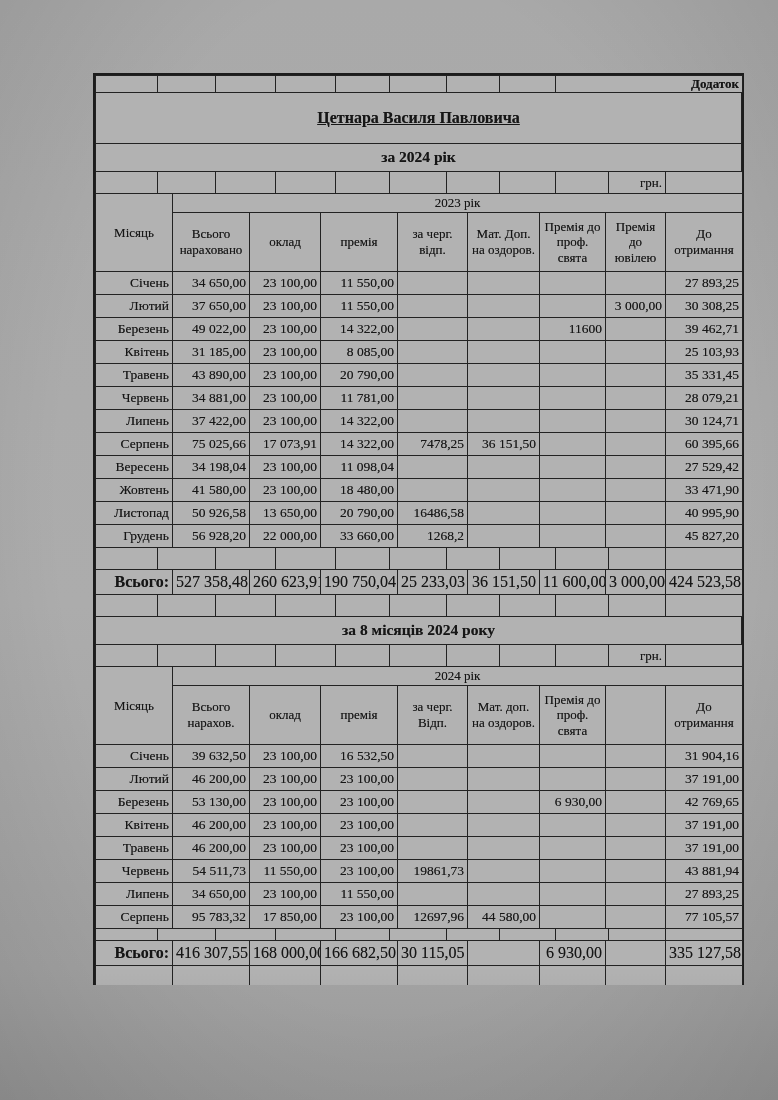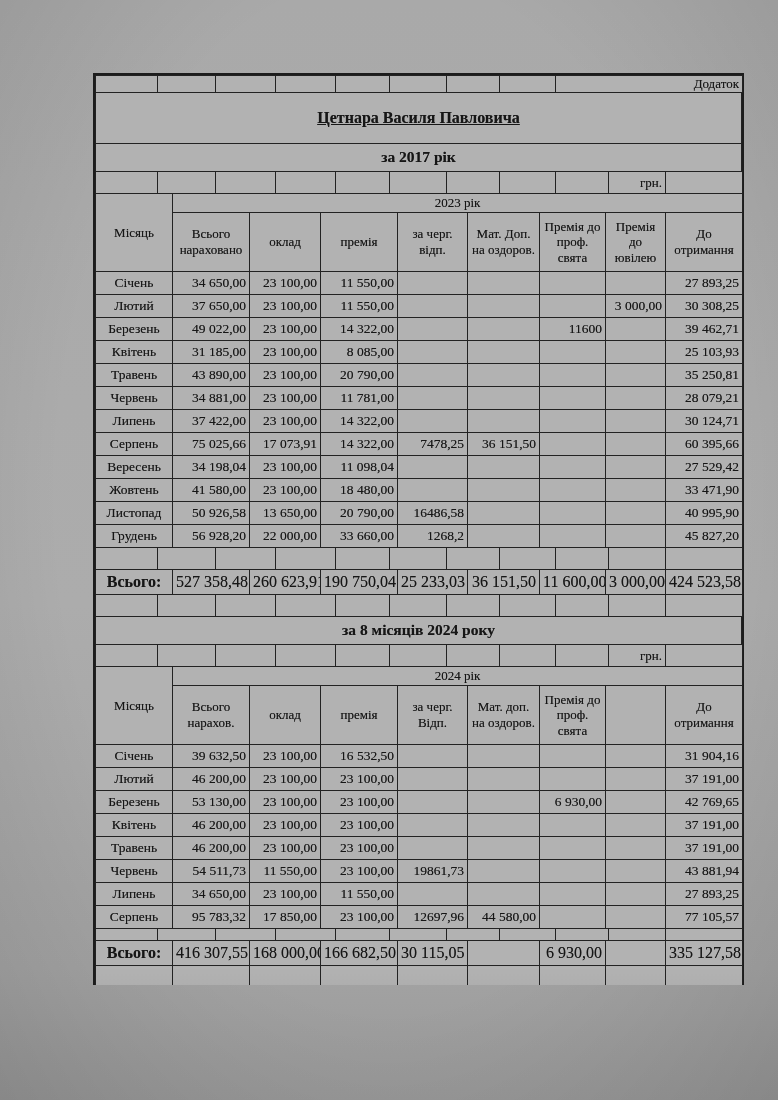--- a/index.html
+++ b/index.html
@@ -12,35 +12,35 @@
   .doc{position:absolute;left:93px;top:73px;width:647px;
        background:#b2b2b2;color:#161616;
        border:2px solid #1c1c1c;border-bottom:none;
        text-shadow:0 0 0.6px rgba(25,25,25,0.55);}
   table{border-collapse:collapse;width:100%;table-layout:fixed;margin-top:-1px;}
   table:first-child{margin-top:0;}
   td,th{border:1px solid #222;padding:0 3px;font-weight:normal;
         overflow:hidden;white-space:nowrap;}
   
   .dense td{height:21px;font-size:13px;}
-  .dense.thin td{height:15px;}
+  .dense.thin td{height:15px;font-weight:bold;}
   .dense.short td{height:11px;}
   .r{text-align:right;}
   
   .block{border:1px solid #222;margin-top:-1px;text-align:center;}
   .title-block{padding:13px 26px 14px 26px;font-weight:bold;font-size:16px;line-height:23px;}
   .u{text-decoration:underline;}
   .period{font-weight:bold;font-size:15.5px;padding:4px 0 5px 0;}
   
   .main th{font-size:13px;text-align:center;font-weight:normal;white-space:normal;line-height:1.2;}
   .main .yr{height:19px;}
   .main .colhead th{height:58px;vertical-align:middle;}
   .main td{height:22px;font-size:13.5px;}
   .main td.num{text-align:right;}
-  .main td.month{text-align:center;}
+  .main td.month{text-align:right;}
   .total td{height:24px;font-size:16px;}
   .total .lbl{font-weight:bold;}
   
   .open td{height:19px;border-bottom:none;
            background:linear-gradient(180deg,rgba(178,178,178,0),rgba(170,170,170,0.5));}
   
   .logo{position:absolute;left:592px;top:1027px;display:flex;align-items:center;gap:9px;
         color:#d3d3d3;}
   .logo-text{font-family:"Liberation Sans","DejaVu Sans",sans-serif;font-weight:bold;
              font-size:17px;line-height:1.15;letter-spacing:4px;
@@ -77,21 +77,21 @@
             <td></td>
         <td class="r">Додаток</td>
       </tr>
     </tbody>
       </table>
 
     <div class="block title-block">
       <div class="u">Цетнара Василя Павловича</div>
     </div>
 
-    <div class="block period">за 2017 рік</div>
+    <div class="block period">за 2024 рік</div>
 
     <table class="dense">
       <colgroup>
           <col style="width:62px">
           <col style="width:58px">
           <col style="width:60px">
           <col style="width:60px">
           <col style="width:54px">
           <col style="width:57px">
           <col style="width:53px">
@@ -192,21 +192,21 @@
           </tr>
           <tr>
             <td class="month">Травень</td>
             <td class="num">43 890,00</td>
             <td class="num">23 100,00</td>
             <td class="num">20 790,00</td>
             <td class="num"></td>
             <td class="num"></td>
             <td class="num"></td>
             <td class="num"></td>
-            <td class="num">35 250,81</td>
+            <td class="num">35 331,45</td>
           </tr>
           <tr>
             <td class="month">Червень</td>
             <td class="num">34 881,00</td>
             <td class="num">23 100,00</td>
             <td class="num">11 781,00</td>
             <td class="num"></td>
             <td class="num"></td>
             <td class="num"></td>
             <td class="num"></td>

